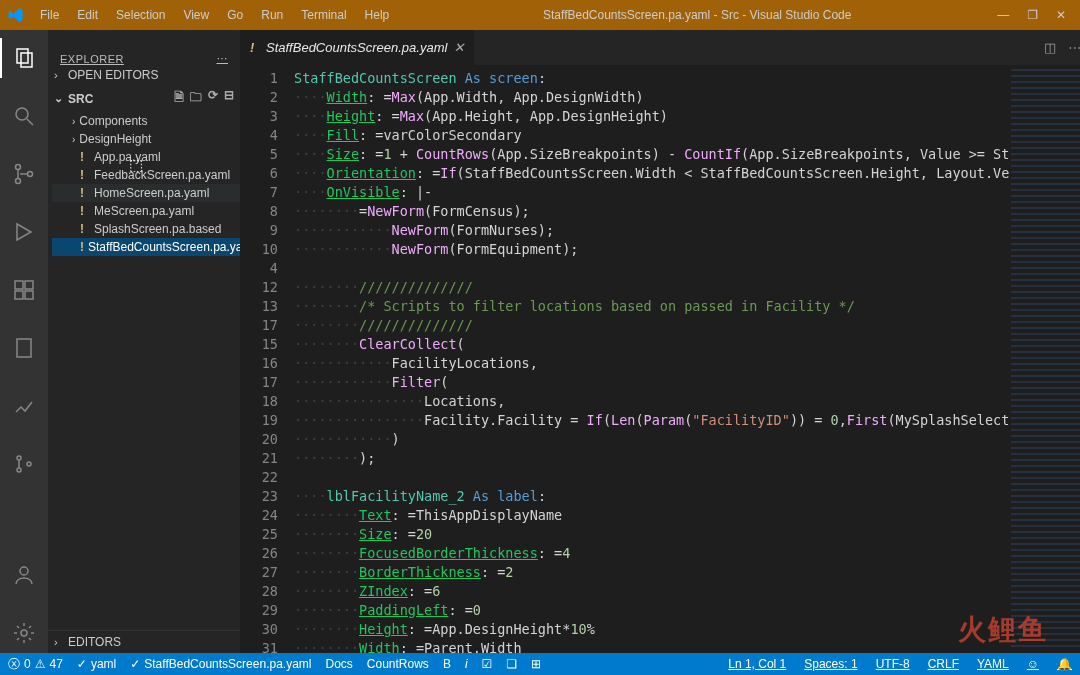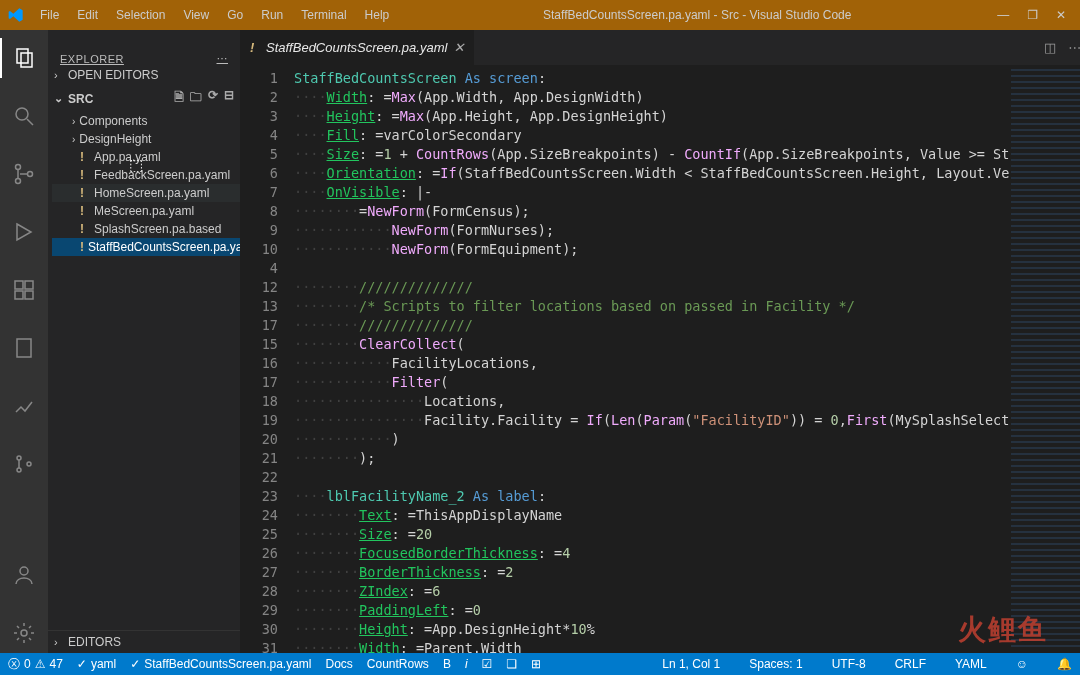--- a/index.html
+++ b/index.html
@@ -46,21 +46,21 @@
 .t-punc { color: #d4d4d4; }
 .t-str { color: #ce9178; }
 .t-fn { color: #f0abfc; }
 .t-num { color: #b5cea8; }
 .t-cmt { color: #6a9955; }
 .t-dots { color: #404040; }
 .t-p { color: #d4d4d4; }
 .minimap { width: 80px; background: #1e1e1e; opacity: 0.6; background-image: repeating-linear-gradient(#2a3f55 0 2px, transparent 2px 6px); margin: 4px 2px; }
 .statusbar { height: 22px; background: #007acc; color: #fff; display: flex; align-items: center; font-size: 12px; padding: 0 8px; gap: 14px; }
 .statusbar .sb-item { display: flex; align-items: center; gap: 4px; }
-.statusbar .right { margin-left: auto; display: flex; gap: 29px; }
+.statusbar .right { margin-left: auto; display: flex; gap: 18px; text-decoration: underline; }
 .cursor-img { position: absolute; left: 129px; top: 156px; font-size: 15px; color: #fff; pointer-events: none; }
 svg { display: block; }
 .watermark { position: absolute; right: 32px; bottom: 26px; font-size: 28px; font-weight: bold; color: #c04030; opacity: 0.85; font-family: sans-serif; letter-spacing: 2px; pointer-events: none; }
 </style>
 </head>
 <body>
 
 <div class="titlebar">
   <svg class="vs-icon" viewBox="0 0 24 24">
       <path fill="#0098ff" d="M17 2l5 3v14l-5 3-9-8-5 4-2-1V7l2-1 5 4 9-8z"></path>

